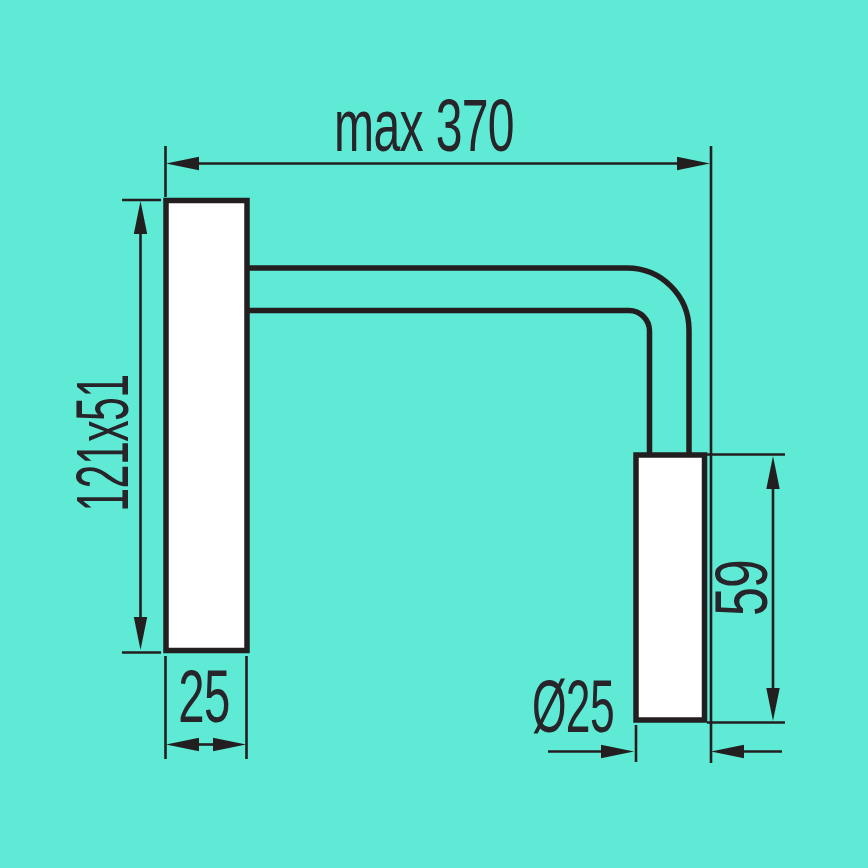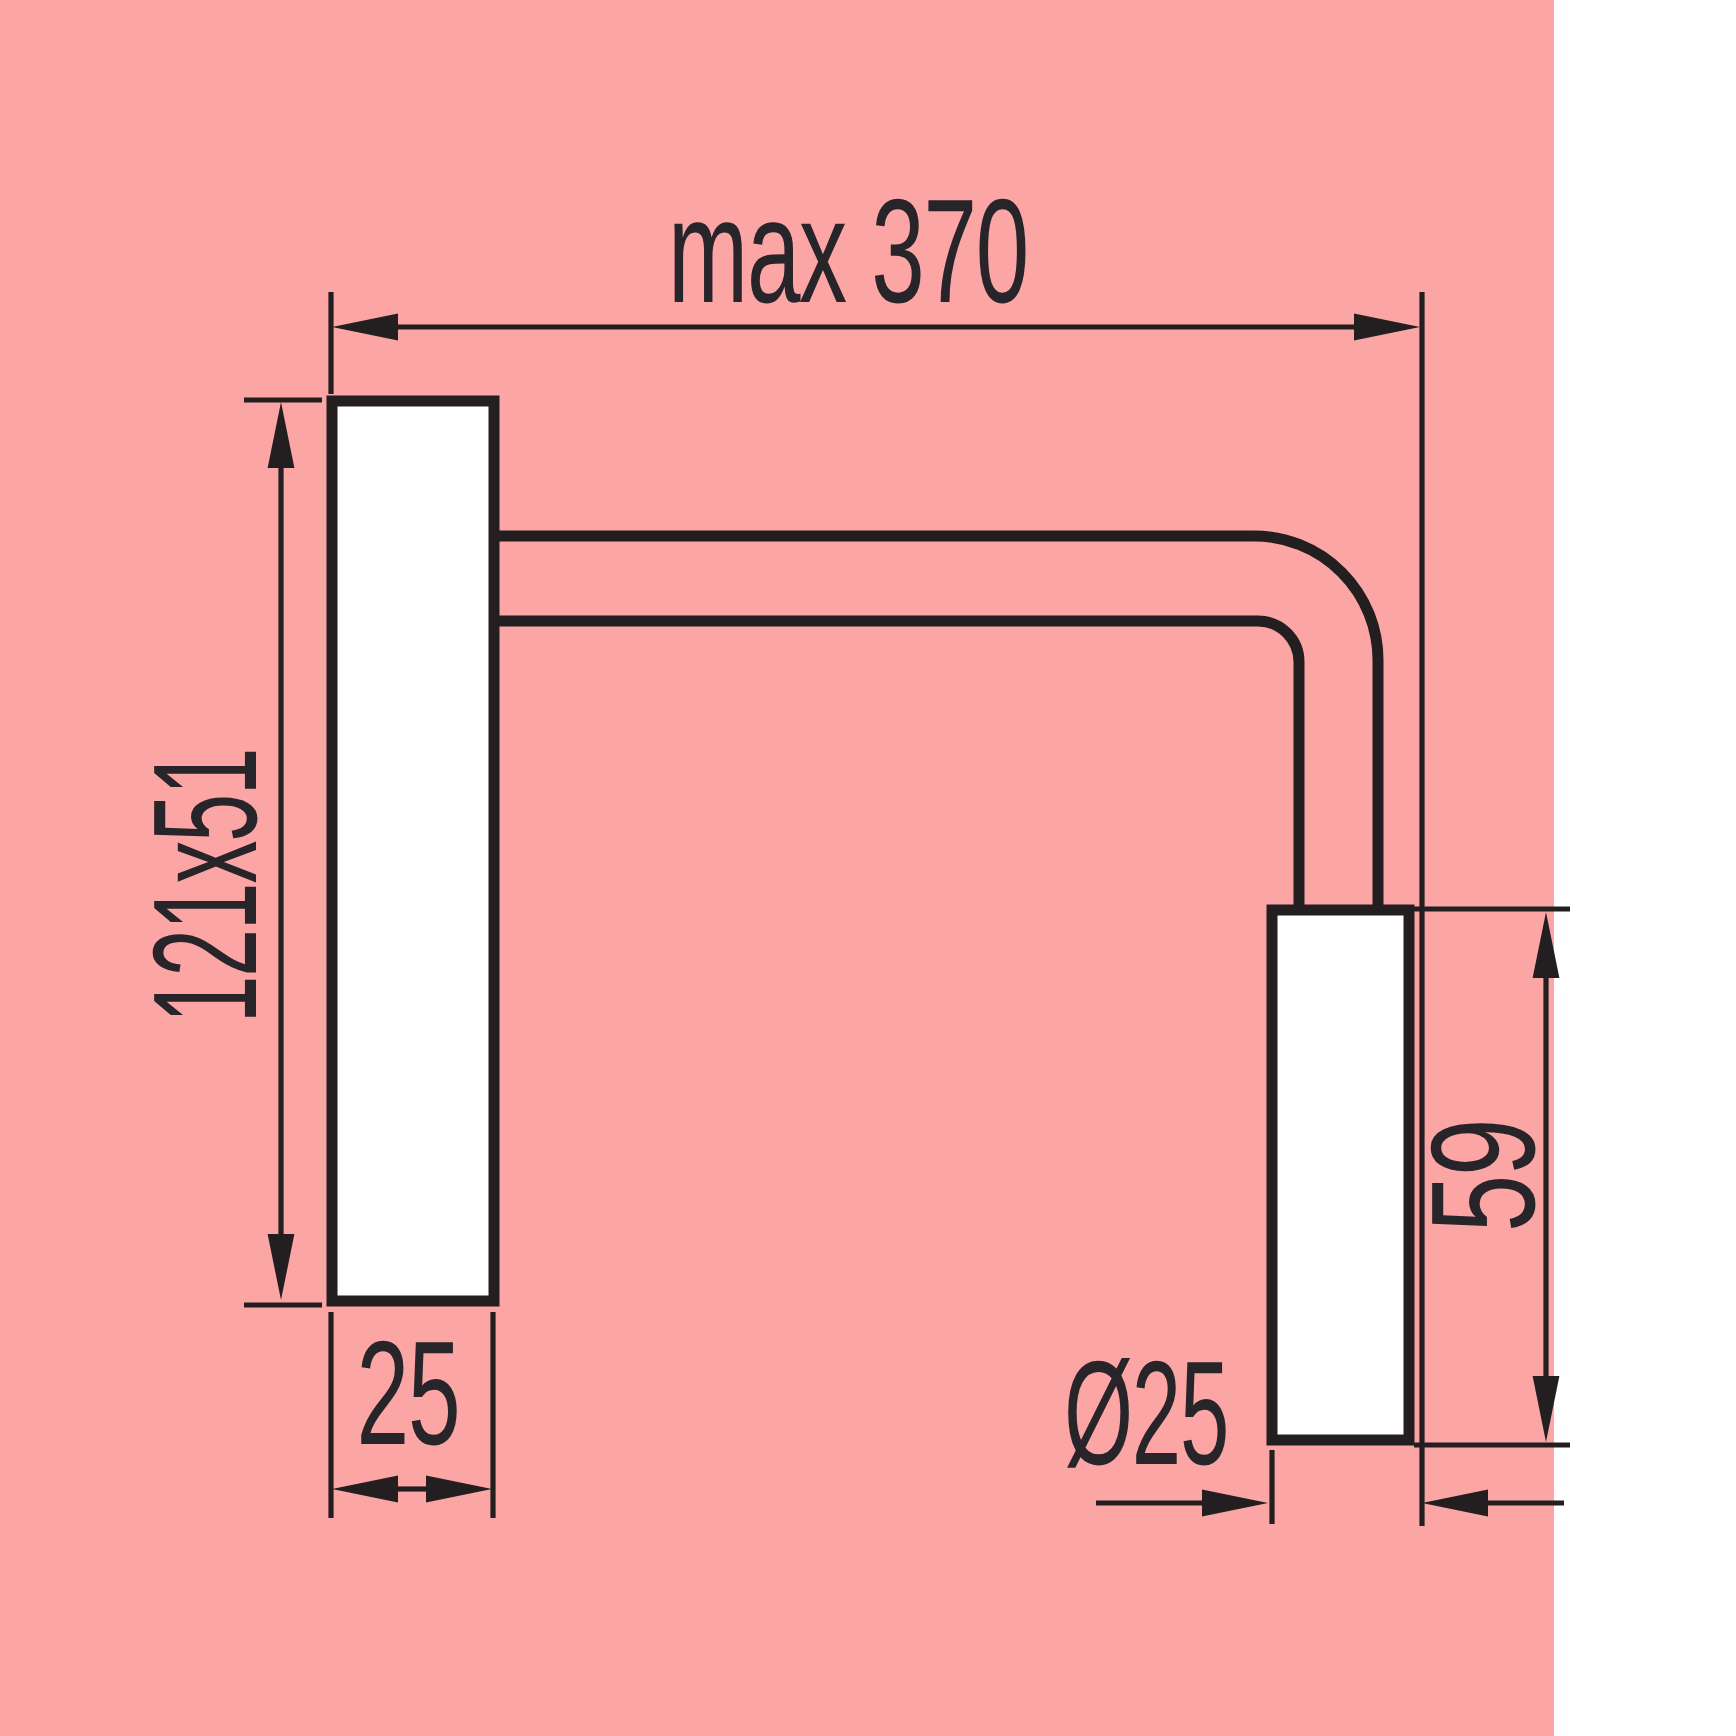--- a/index.html
+++ b/index.html
@@ -5,23 +5,23 @@
   html, body {
     margin: 0;
     padding: 0;
     background: #ffffff;
     width: 868px;
     height: 868px;
     overflow: hidden;
   }
   .canvas {
     position: relative;
-    width: 777px;
+    width: 868px;
     height: 868px;
-    background: #fca5a5;
+    background: #5eead4;
     font-family: "Liberation Sans", sans-serif;
   }
   .canvas svg {
     position: absolute;
     left: 0;
     top: 0;
   }
   .dim-label {
     position: absolute;
     color: #27242a;

